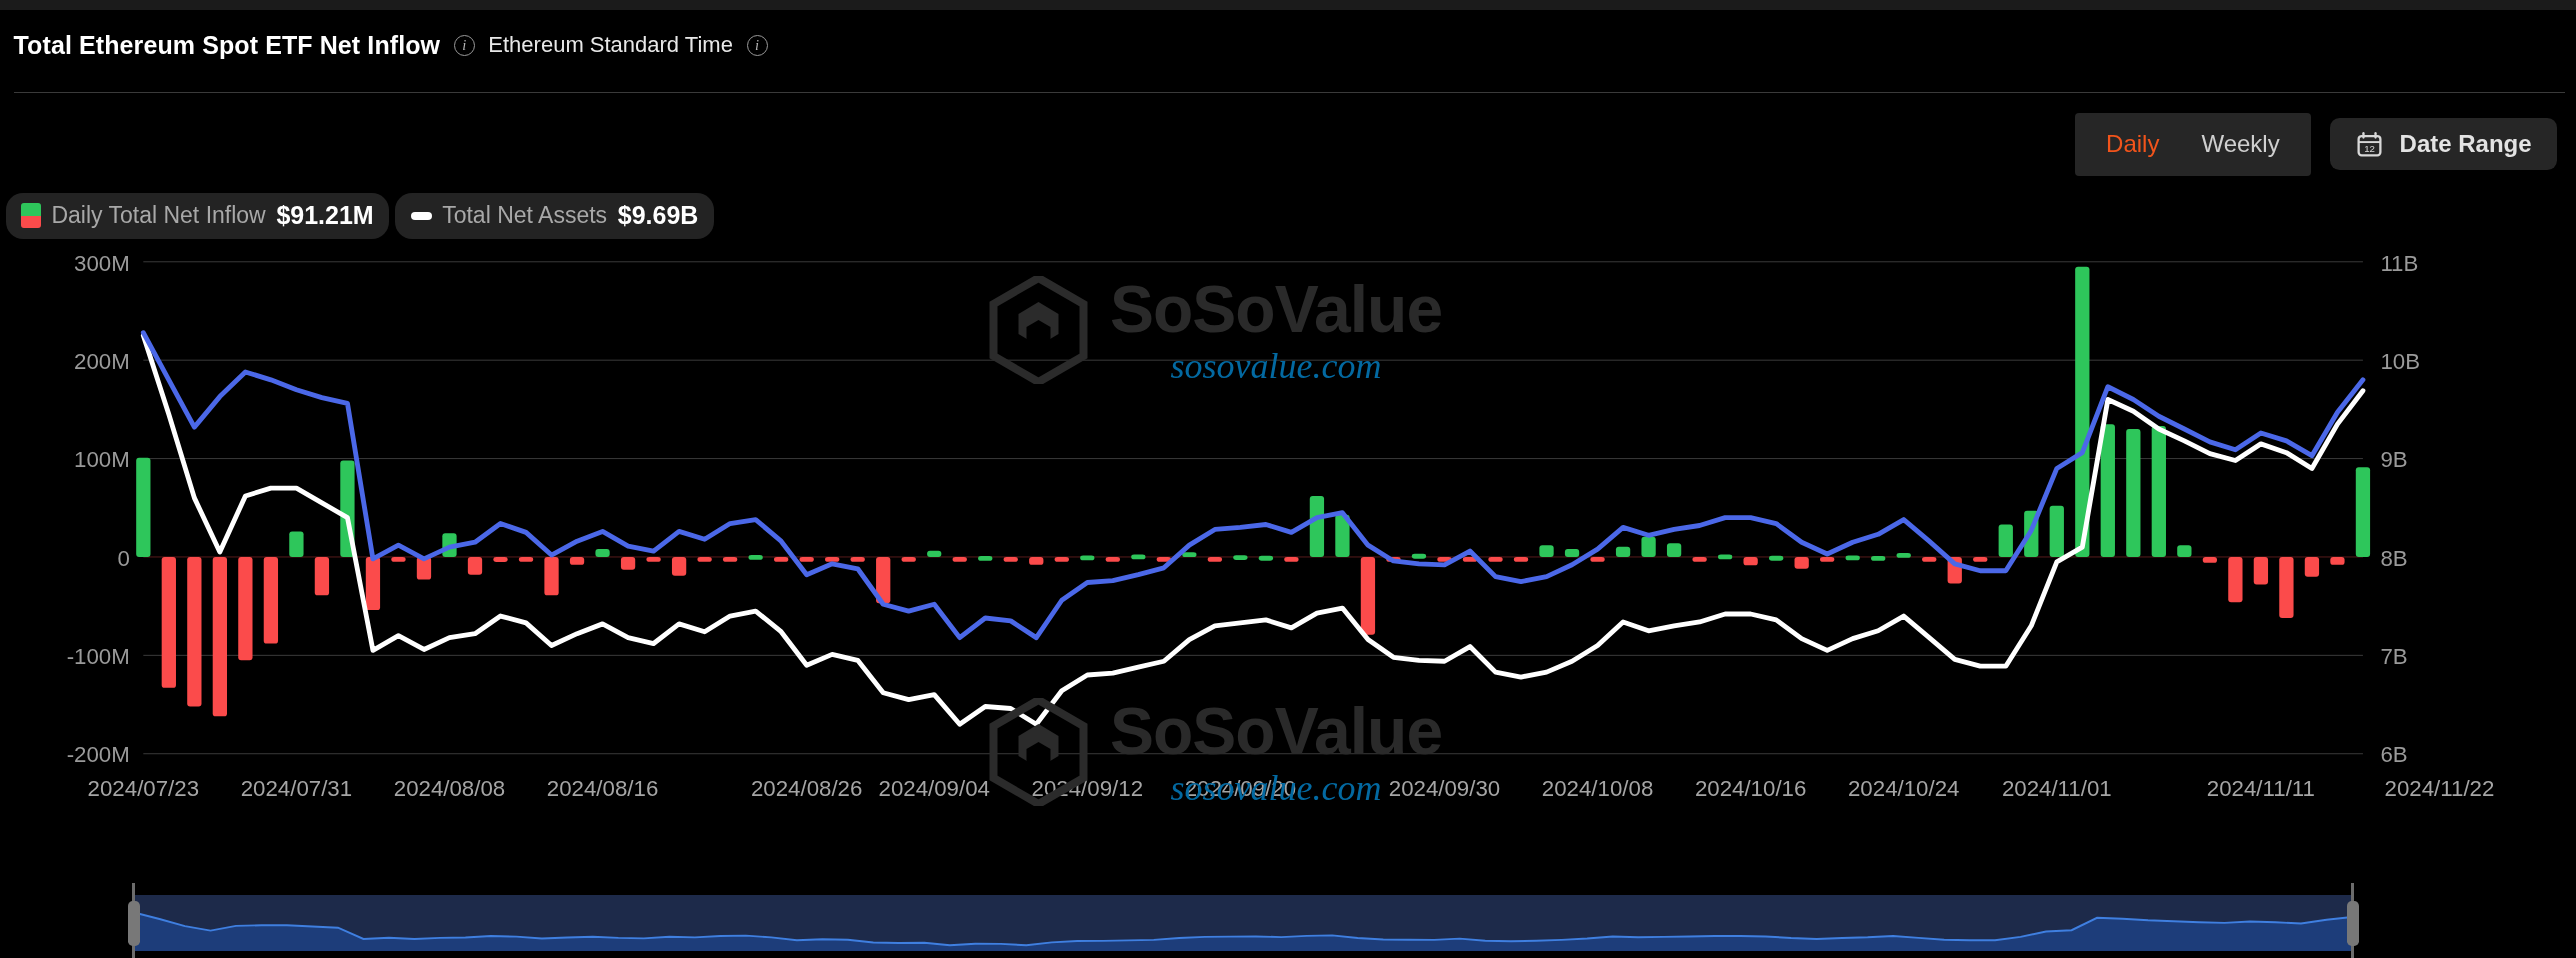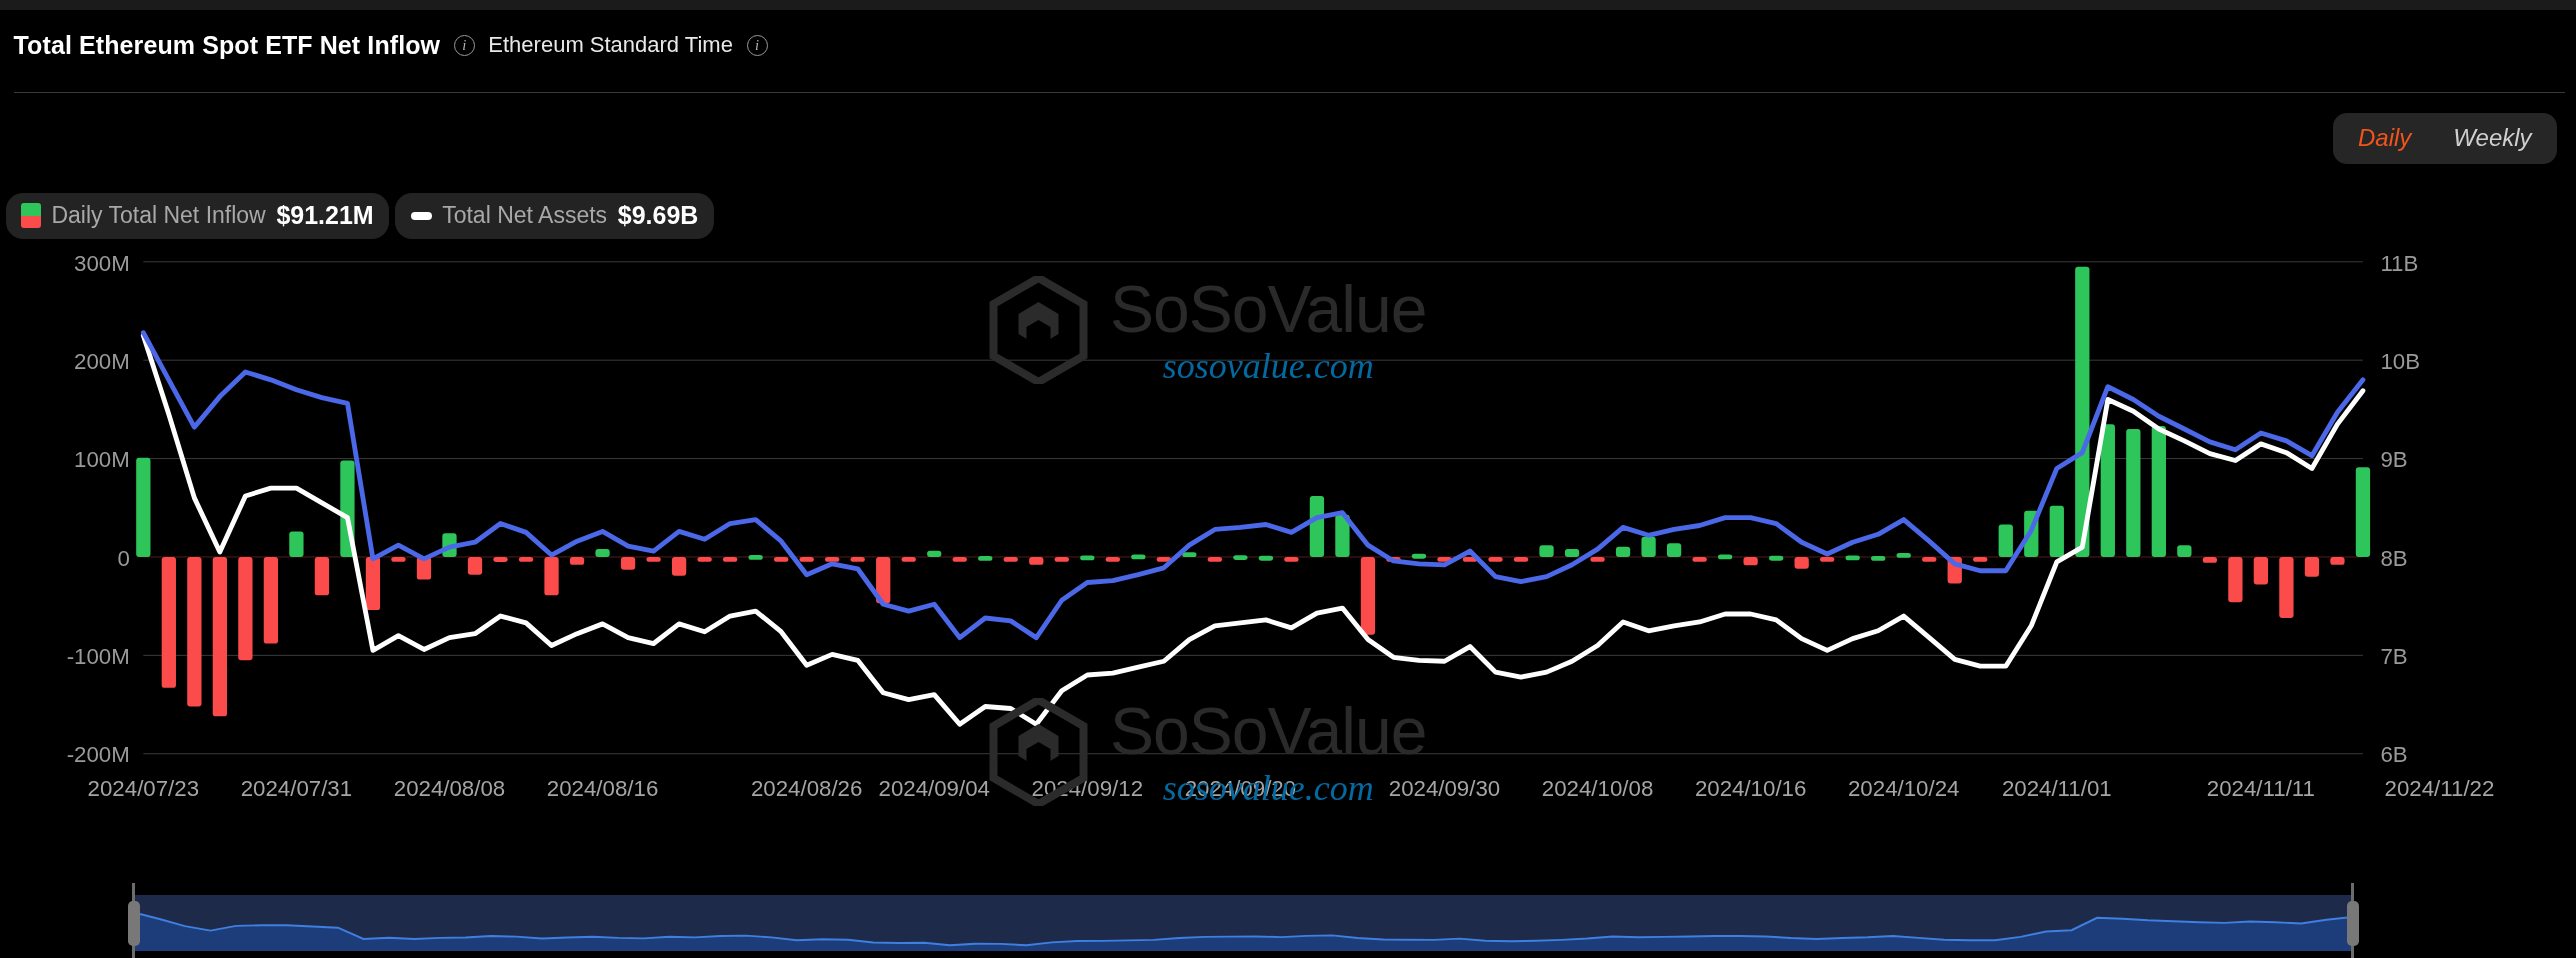--- a/index.html
+++ b/index.html
@@ -44,21 +44,21 @@
     background: #3a3a3a;
   }
 
   
   .toolbar {
     position: absolute; top: 103px; right: 19.4px;
     display: flex; align-items: center; gap: 19.4px;
   }
   .seg-group {
     display: flex; align-items: center;
-    background: #262626; border-radius: 14px; padding: 4px; font-style: italic;
+    background: #262626; border-radius: 4px; padding: 10px;
   }
   .seg-btn {
     font-size: 24px; padding: 7.7px 21px; border-radius: 7.7px;
     color: #cfcfcf; background: transparent; cursor: pointer; white-space: nowrap;
   }
   .seg-btn.active { color: #f2541b; }
   .date-btn {
     display: flex; align-items: center; gap: 15.5px;
     background: #262626; border-radius: 9.7px;
     padding: 11.6px 25px; cursor: pointer; white-space: nowrap;
@@ -84,21 +84,21 @@
 
   
   .chart-area { position: absolute; top: 242px; left: 0; width: 2576px; height: 620px; }
   .chart-svg { display: block; width: 2576px; height: 620px; }
 
   
   .wm { position: absolute; display: flex; align-items: center; gap: 21px;
         pointer-events: none; user-select: none; }
   .wm-logo { width: 101px; height: 108px; flex: 0 0 auto; }
   .wm-text { display: flex; flex-direction: column; align-items: center; }
-  .wm-title { font-size: 66px; font-weight: 400; color: #2a2a2a; letter-spacing: -1px;
+  .wm-title { font-size: 66px; font-weight: 700; color: #2a2a2a; letter-spacing: -1px;
               line-height: 1; }
   .wm-sub { font-size: 36px; color: #0369a1; font-family: "Liberation Serif", serif;
             font-style: italic; margin-top: 5.8px; line-height: 1; }
   .wm1 { top: 266px; left: 988px; }
   .wm2 { top: 688px; left: 988px; }
 
   
   .brush { position: absolute; left: 134px; top: 885px; width: 2218px; height: 56px; }
   .brush-svg { display: block; width: 2218px; height: 56px; }
   .brush-handle {
@@ -126,20 +126,30 @@
       <span class="info-icon">i</span>
       <span class="subtitle">Ethereum Standard Time</span>
       <span class="info-icon">i</span>
     </div>
     <div class="divider"></div>
 
     <div class="toolbar">
       <div class="seg-group">
         <div class="seg-btn active">Daily</div>
         <div class="seg-btn">Weekly</div>
+      </div>
+      <div class="date-btn">
+        <svg class="cal-icon" viewBox="0 0 24 24">
+          <rect x="3" y="5" width="18" height="16" rx="2.5" fill="none" stroke="#d8d8d8" stroke-width="1.9"></rect>
+          <line x1="7" y1="2.6" x2="7" y2="6.2" stroke="#d8d8d8" stroke-width="1.9" stroke-linecap="round"></line>
+          <line x1="17" y1="2.6" x2="17" y2="6.2" stroke="#d8d8d8" stroke-width="1.9" stroke-linecap="round"></line>
+          <line x1="3" y1="10" x2="21" y2="10" stroke="#d8d8d8" stroke-width="1.6"></line>
+          <text x="12" y="18.3" font-size="8" fill="#d8d8d8" text-anchor="middle" font-family="Liberation Sans, sans-serif">12</text>
+        </svg>
+        <span class="date-btn-label">Date Range</span>
       </div>
     </div>
 
     <div class="legend">
       <div class="legend-item">
         <span class="sw-split">
           <i style="background:#2EC65B"></i>
             <i style="background:#FB4B4B"></i>
         </span>
         <span class="legend-label">Daily Total Net Inflow</span>

